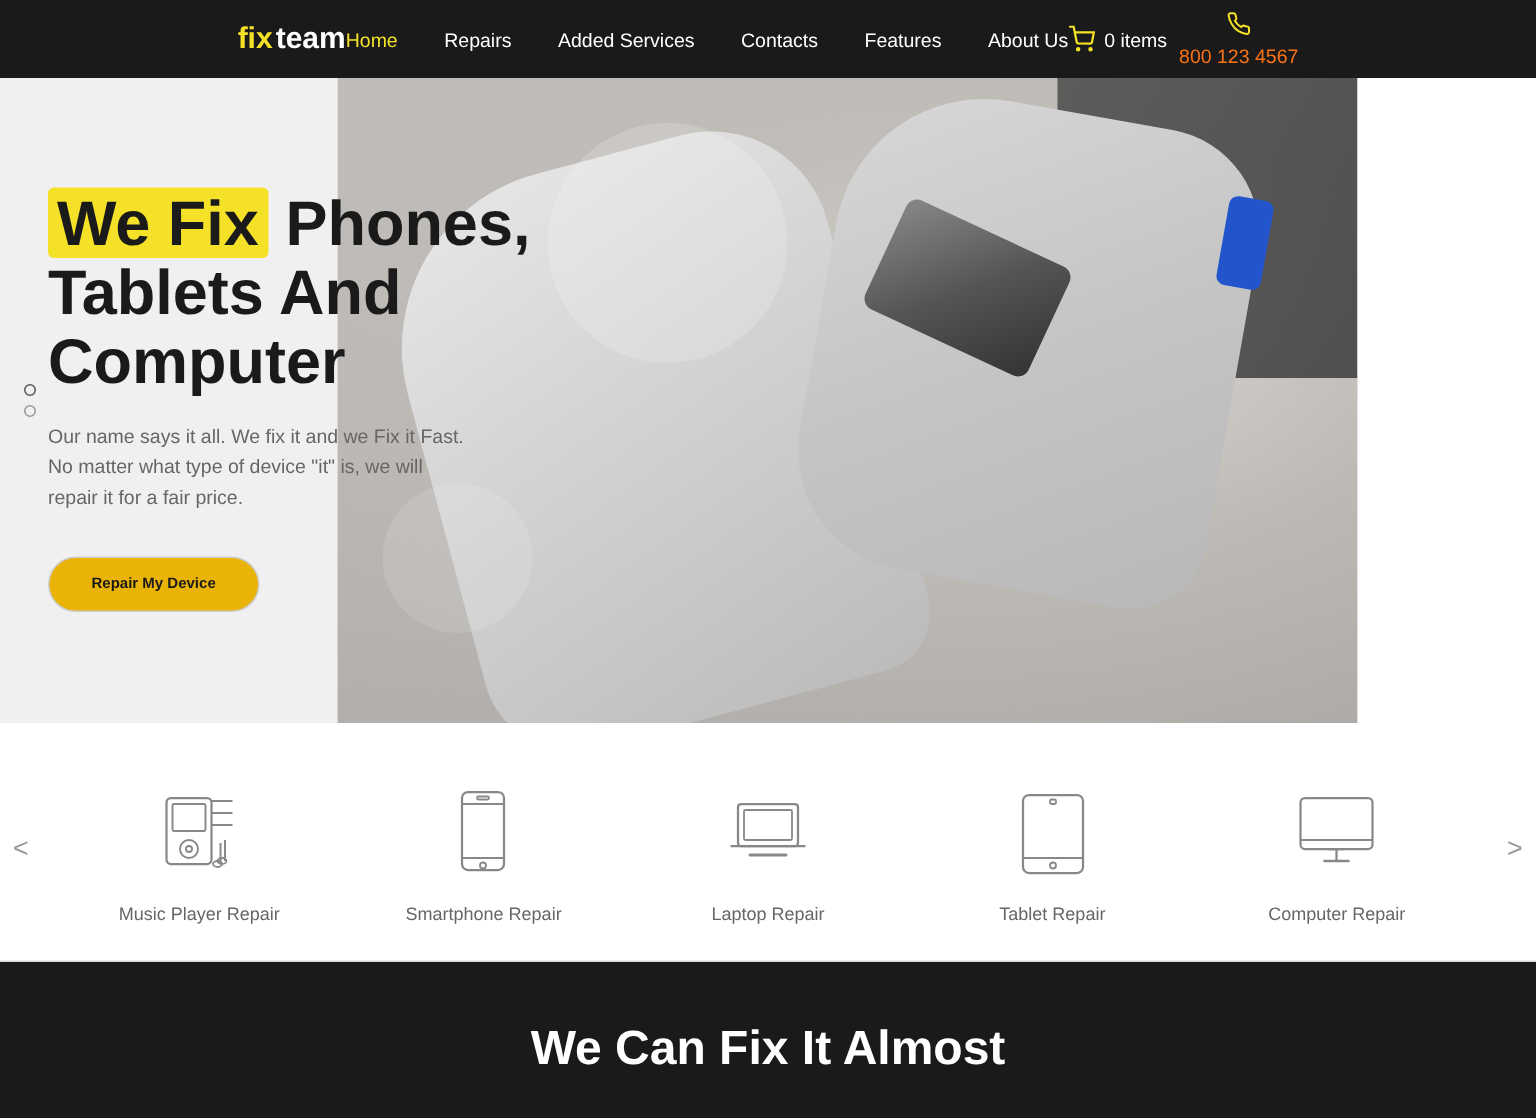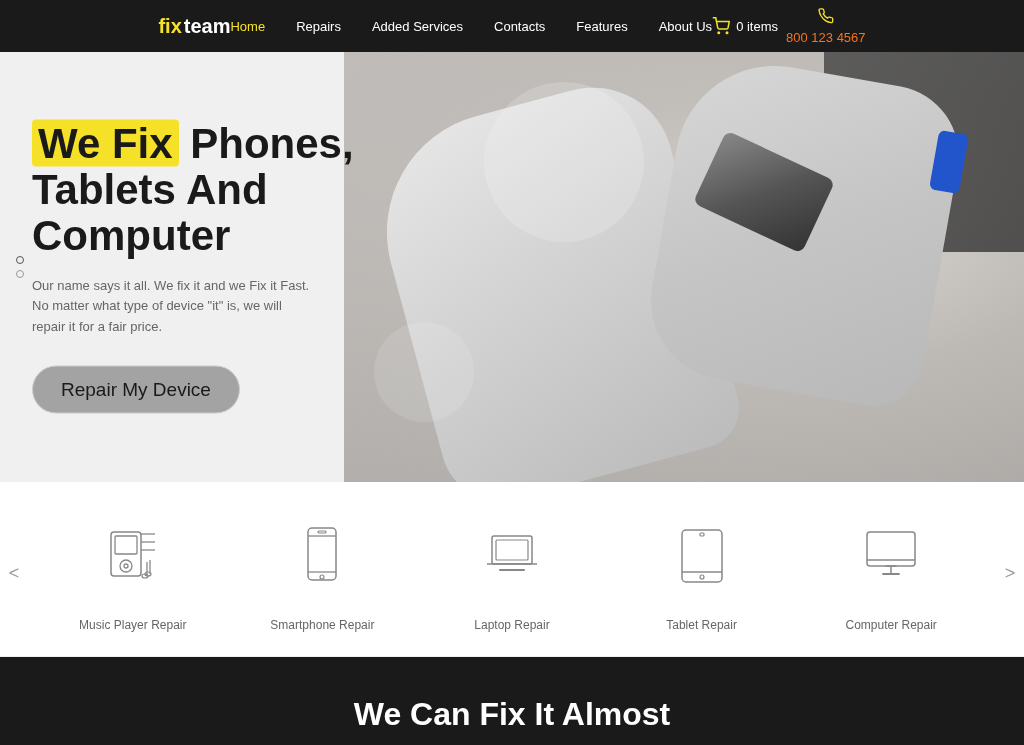--- a/index.html
+++ b/index.html
@@ -73,21 +73,21 @@
     }
     .phone-icon {
       width: 16px;
       height: 16px;
       color: #f5e228;
     }
 
     
     .hero {
       position: relative;
-      width: 1024px;
+      width: 905px;
       height: 430px;
       background: #f0f0f0;
       overflow: hidden;
     }
     .hero-bg {
       position: absolute;
       right: 0;
       top: 0;
       width: 680px;
       height: 430px;
@@ -198,25 +198,25 @@
     .hero-subtitle {
       font-size: 13px;
       color: #666;
       line-height: 1.6;
       margin-bottom: 28px;
       max-width: 280px;
     }
     .hero-btn {
       display: inline-block;
       padding: 12px 28px;
-      background: #a3a3a3;
+      background: #eab308;
       border: 1.5px solid #ccc;
       border-radius: 30px;
-      font-size: 19px;
-      font-weight: 400;
+      font-size: 10px;
+      font-weight: 700;
       color: #1a1a1a;
       cursor: pointer;
     }
     .hero-dots {
       position: absolute;
       left: 16px;
       top: 50%;
       transform: translateY(-50%);
       display: flex;
       flex-direction: column;
@@ -262,21 +262,21 @@
       display: flex;
       align-items: flex-start;
       justify-content: space-around;
       flex: 1;
       padding: 0 10px;
     }
     .service-item {
       display: flex;
       flex-direction: column;
       align-items: center;
-      gap: 24px;
+      gap: 8px;
       width: 140px;
       cursor: pointer;
     }
     .service-icon-wrap {
       width: 80px;
       height: 80px;
       display: flex;
       align-items: center;
       justify-content: center;
     }

